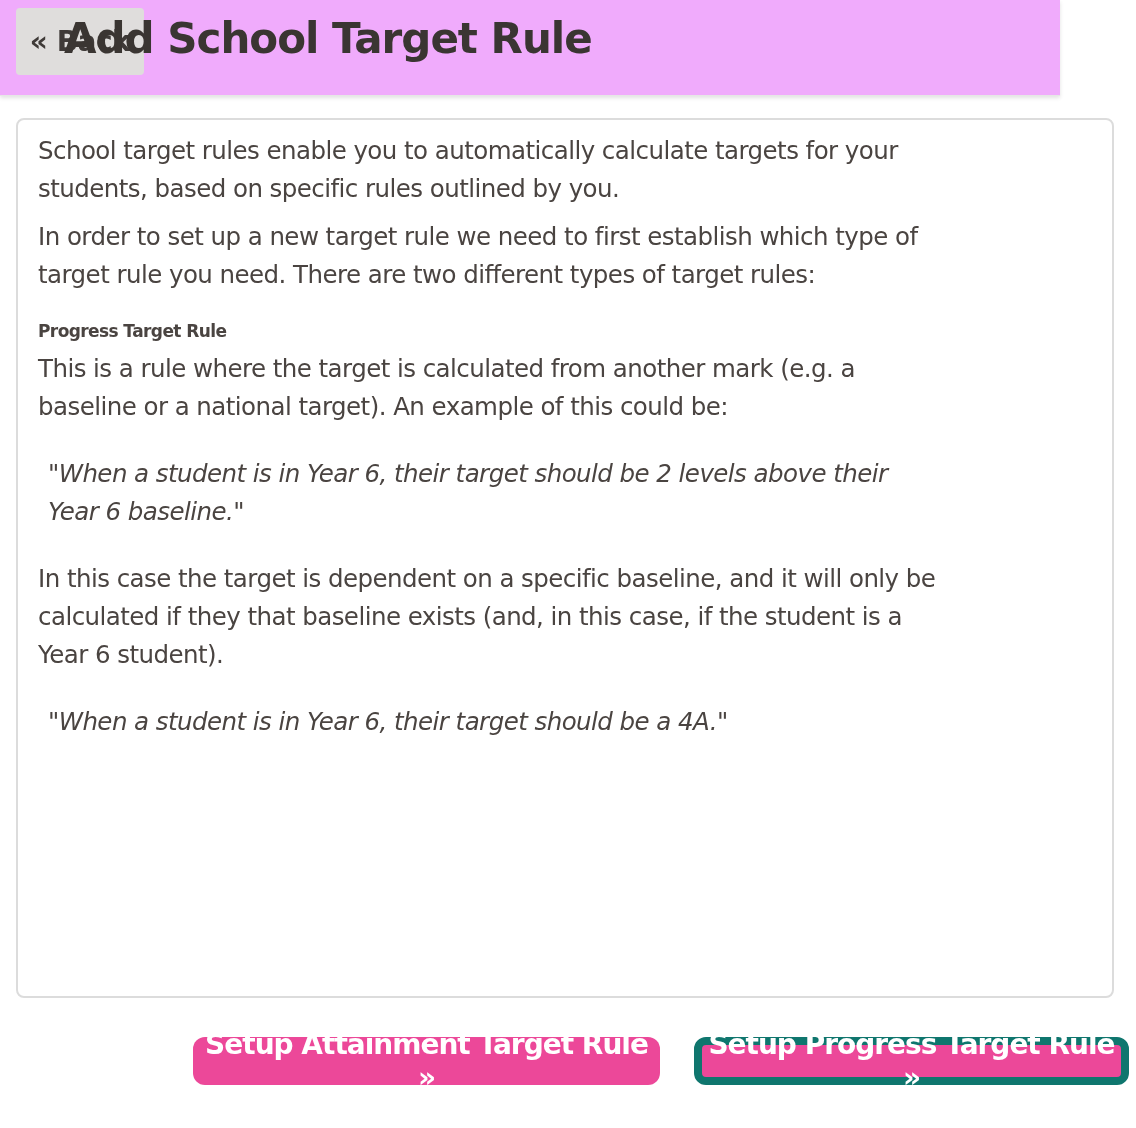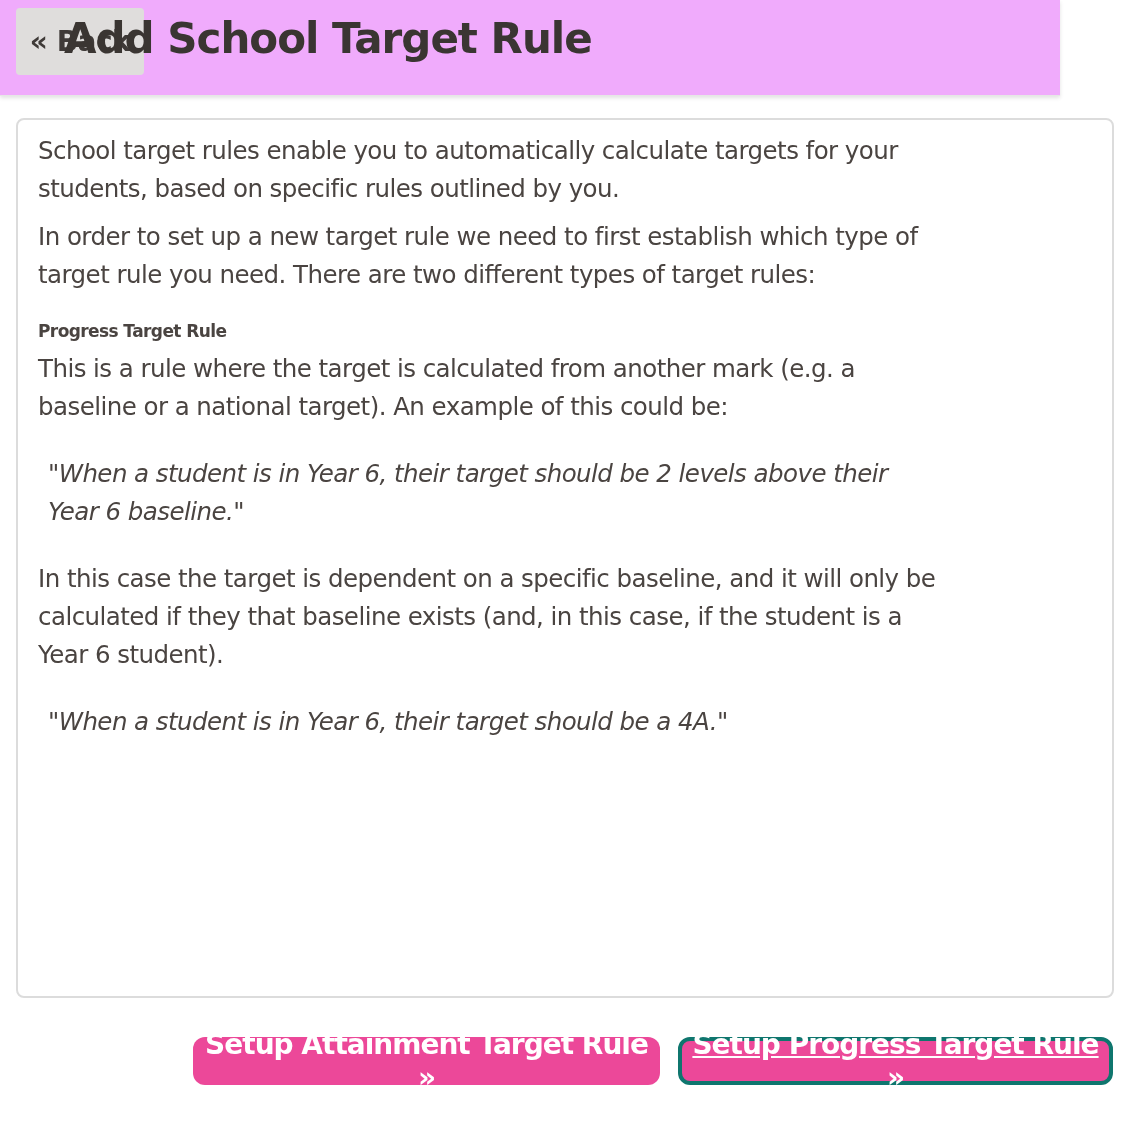--- a/index.html
+++ b/index.html
@@ -38,21 +38,21 @@
   .panel h4.second { margin-top: 20px; }
   .panel .quote { font-style: italic; padding-left: 10px; width: 880px; margin-top: 29px; margin-bottom: 29px; }
   .btn {
     position: absolute; top: 1037px; height: 48px; box-sizing: border-box;
     background: #ec4899; color: #ffffff; border-radius: 12px;
     font-family: "DejaVu Sans", sans-serif; font-weight: bold; font-size: 28px;
     letter-spacing: -1px; display: flex; align-items: center; justify-content: center;
     cursor: pointer; border: none;
   }
   .btn-attain { left: 193px; width: 467px; }
-  .btn-progress { left: 678px; width: 435px; border: 4px solid #0f766e; text-decoration: underline; }
+  .btn-progress { left: 694px; width: 435px; border: 8px solid #0f766e; }
 </style>
 </head>
 <body>
 
 <div class="header">
   <button class="back-btn">« Back</button>
   <h1 class="title">Add School Target Rule</h1>
 </div>
 
 <div class="panel">

